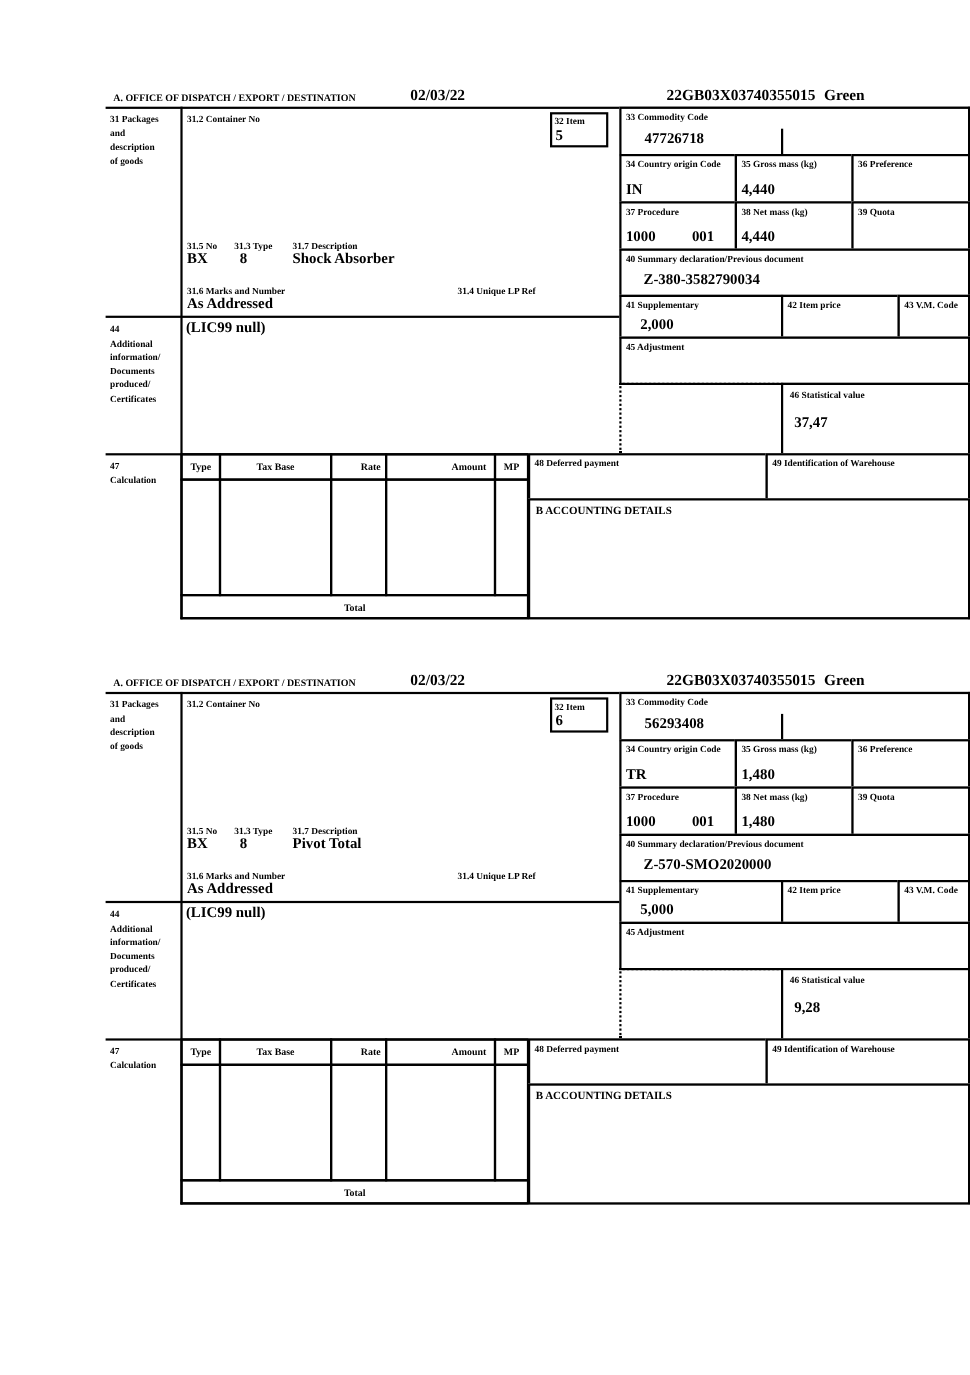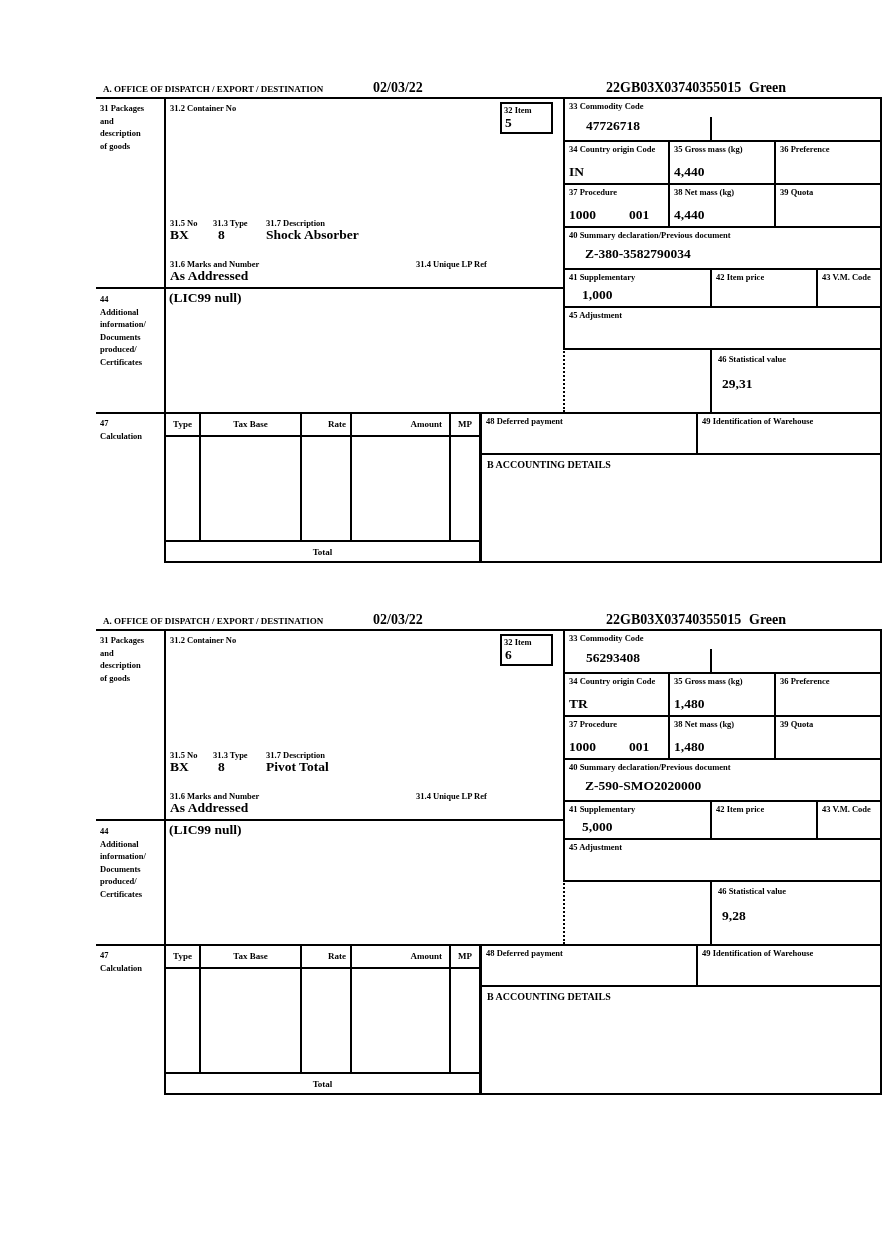--- a/index.html
+++ b/index.html
@@ -111,37 +111,37 @@
         <span class="lbl">39 Quota</span>
       </div>
 
       <div class="abs bx" style="left:467px;top:129px;width:319px;height:44px;">
         <span class="lbl">40 Summary declaration/Previous document</span>
         <span class="val" style="left:20px;top:18px;">Z-380-3582790034</span>
       </div>
 
       <div class="abs bx" style="left:467px;top:171px;width:149px;height:40px;">
         <span class="lbl">41 Supplementary</span>
-        <span class="val" style="left:17px;top:17px;">1,000</span>
+        <span class="val" style="left:17px;top:17px;">2,000</span>
       </div>
       <div class="abs bx" style="left:614px;top:171px;width:108px;height:40px;">
         <span class="lbl">42 Item price</span>
       </div>
       <div class="abs bx" style="left:720px;top:171px;width:66px;height:40px;">
         <span class="lbl">43 V.M. Code</span>
       </div>
 
       <div class="abs bx" style="left:467px;top:209px;width:319px;height:44px;">
         <span class="lbl">45 Adjustment</span>
       </div>
 
       <div class="abs dotted" style="left:467px;top:251px;width:149px;height:64px;"></div>
       <div class="abs bx" style="left:614px;top:251px;width:172px;height:66px;">
         <span class="lbl" style="left:6px;top:4px;">46 Statistical value</span>
-        <span class="val" style="left:10px;top:26px;">29,31</span>
+        <span class="val" style="left:10px;top:26px;">37,47</span>
       </div>
 
       <div class="abs calc-head" style="left:68px;top:315px;width:37px;height:25px;">Type</div>
       <div class="abs calc-head" style="left:103px;top:315px;width:103px;height:25px;">Tax Base</div>
       <div class="abs calc-head right" style="left:204px;top:315px;width:52px;height:25px;padding-right:4px;">Rate</div>
       <div class="abs calc-head right" style="left:254px;top:315px;width:101px;height:25px;padding-right:7px;">Amount</div>
       <div class="abs calc-head" style="left:353px;top:315px;width:32px;height:25px;">MP</div>
 
       <div class="abs calc-cell" style="left:68px;top:338px;width:37px;height:107px;"></div>
       <div class="abs calc-cell" style="left:103px;top:338px;width:103px;height:107px;"></div>
@@ -245,21 +245,21 @@
       <div class="abs bx" style="left:572px;top:86px;width:108px;height:45px;">
         <span class="lbl">38 Net mass (kg)</span>
         <span class="val" style="left:4px;top:22px;">1,480</span>
       </div>
       <div class="abs bx" style="left:678px;top:86px;width:108px;height:45px;">
         <span class="lbl">39 Quota</span>
       </div>
 
       <div class="abs bx" style="left:467px;top:129px;width:319px;height:44px;">
         <span class="lbl">40 Summary declaration/Previous document</span>
-        <span class="val" style="left:20px;top:18px;">Z-590-SMO2020000</span>
+        <span class="val" style="left:20px;top:18px;">Z-570-SMO2020000</span>
       </div>
 
       <div class="abs bx" style="left:467px;top:171px;width:149px;height:40px;">
         <span class="lbl">41 Supplementary</span>
         <span class="val" style="left:17px;top:17px;">5,000</span>
       </div>
       <div class="abs bx" style="left:614px;top:171px;width:108px;height:40px;">
         <span class="lbl">42 Item price</span>
       </div>
       <div class="abs bx" style="left:720px;top:171px;width:66px;height:40px;">

